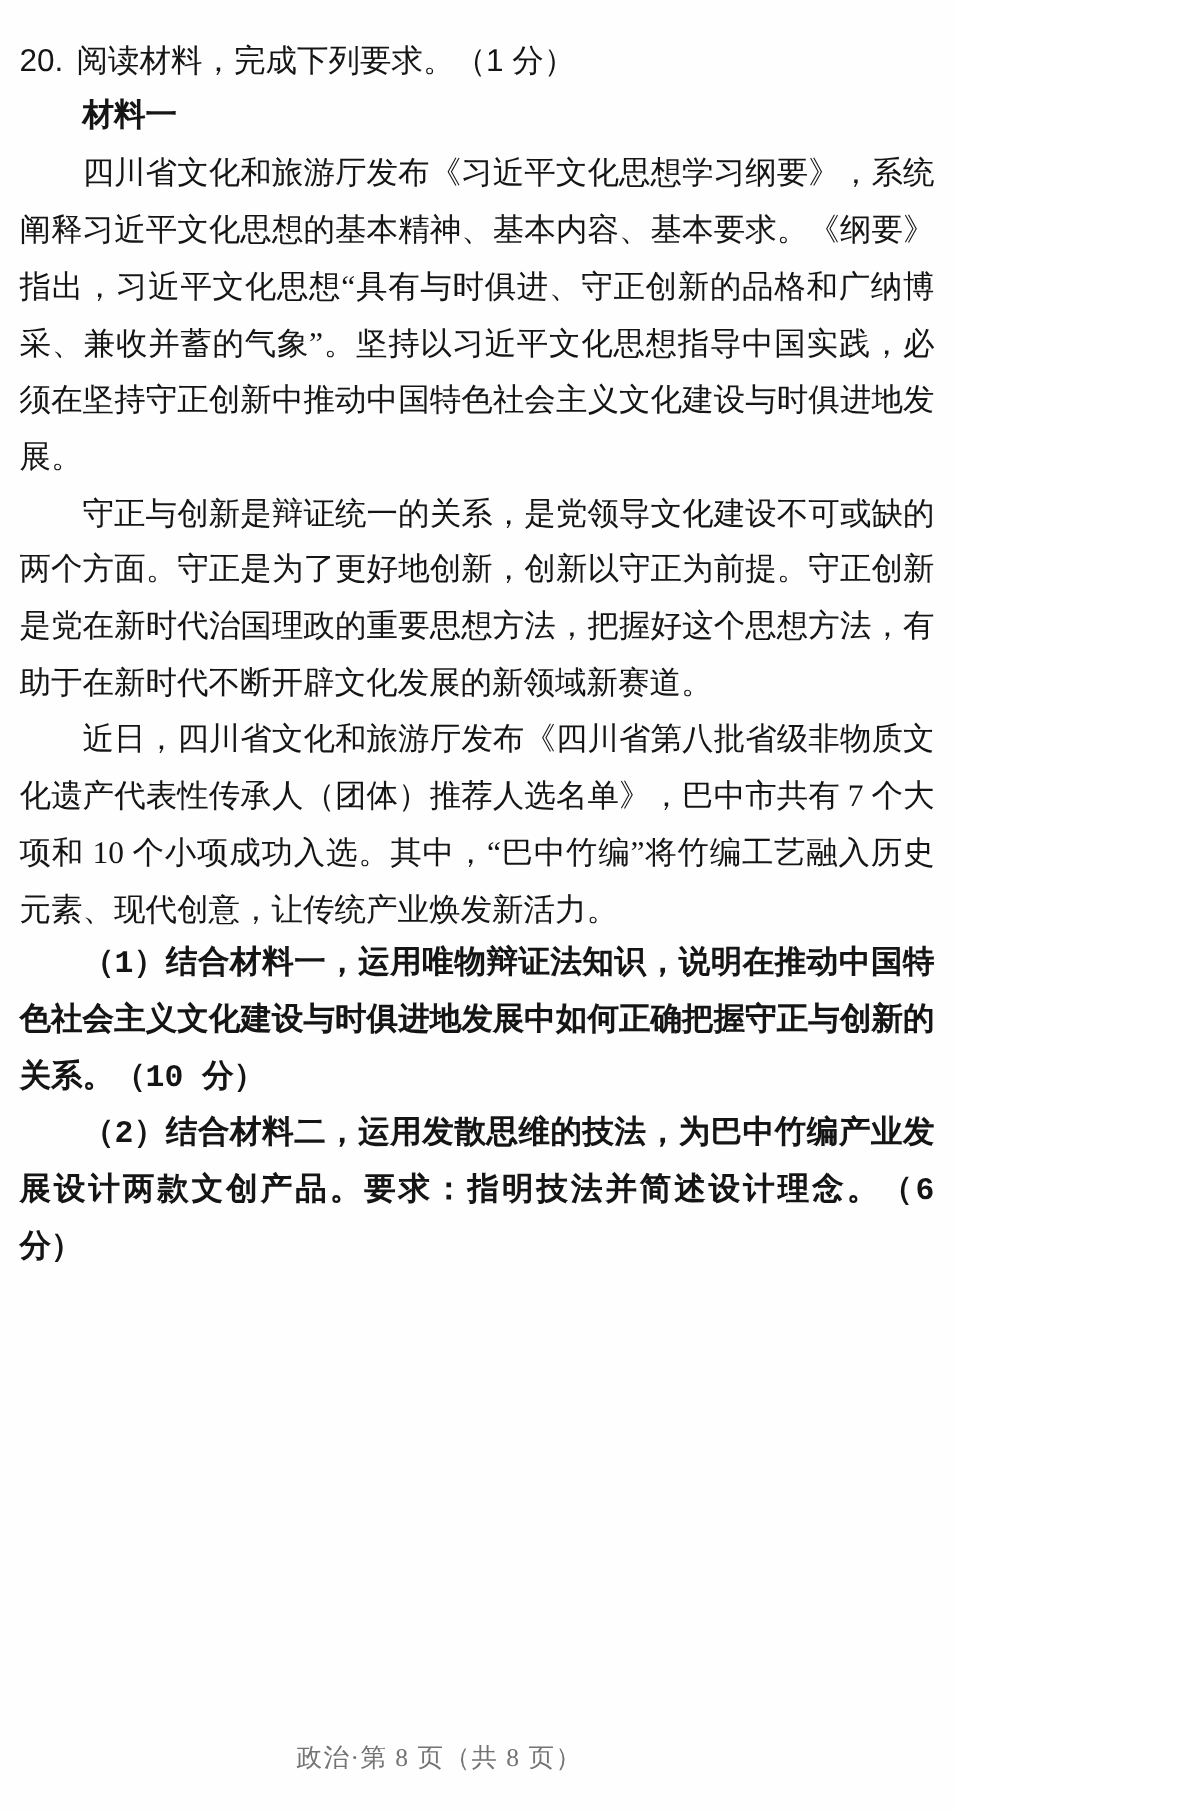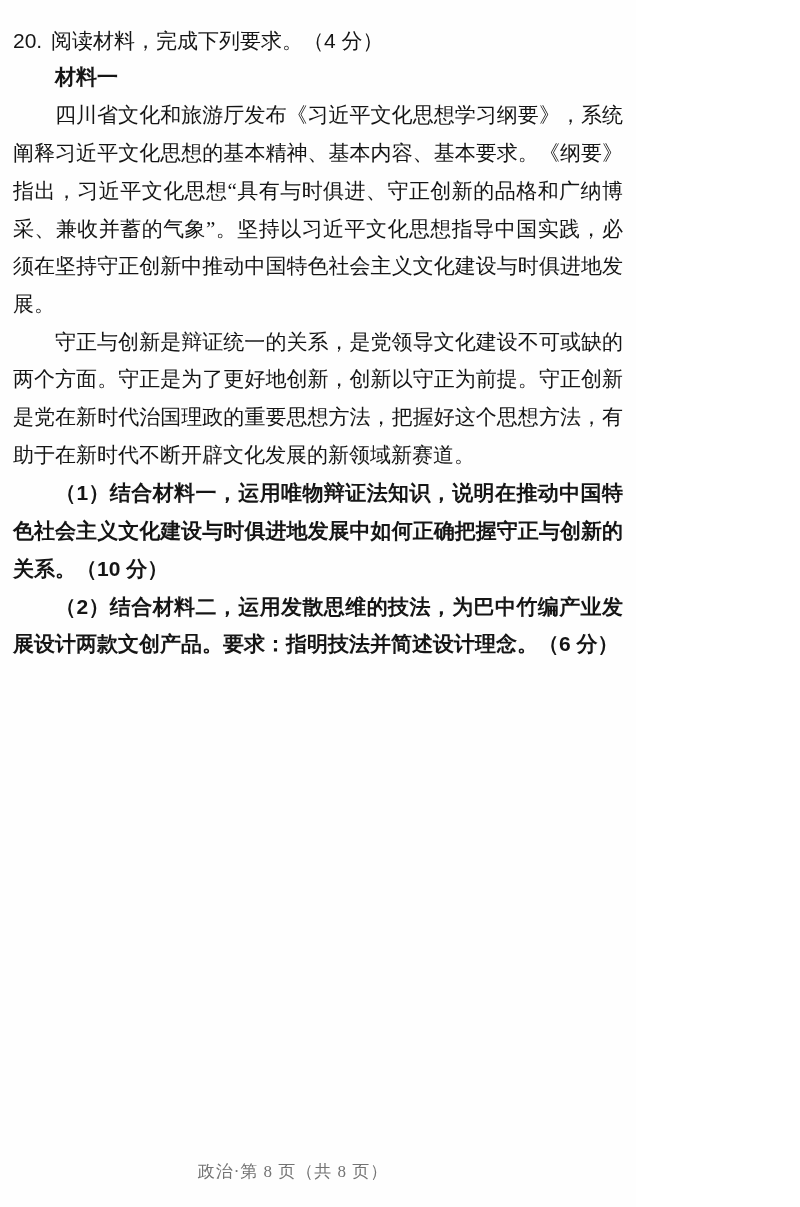--- a/index.html
+++ b/index.html
@@ -39,21 +39,21 @@
     font-weight: 700;
     text-indent: 2em;
   }
   p.body-para {
     margin: 0;
     text-indent: 2em;
   }
   p.sub-q {
     margin: 0;
     text-indent: 2em;
-    font-family: Liberation Sans, sans-serif;
+    font-family: Liberation Mono, monospace;
     font-weight: 600;
   }
   .footer {
     position: absolute;
     top: 1160px;
     left: 0;
     width: 100%;
     text-align: center;
     font-size: 17px;
     line-height: 24px;
@@ -66,31 +66,32 @@
   }
 </style>
 </head>
 <body>
 
 <div class="page">
   <div class="content">
 
     <div class="q-line">
       <span class="q-num">20.</span>
-      <span class="q-prompt">阅读材料，完成下列要求。（4 分）</span>
+      <span class="q-prompt">阅读材料，完成下列要求。（1 分）</span>
     </div>
 
     <div class="mat-label">材料一</div>
 
     <p class="body-para">四川省文化和旅游厅发布《习近平文化思想学习纲要》，系统阐释习近平文化思想的基本精神、基本内容、基本要求。《纲要》指出，习近平文化思想“具有与时俱进、守正创新的品格和广纳博采、兼收并蓄的气象”。坚持以习近平文化思想指导中国实践，必须在坚持守正创新中推动中国特色社会主义文化建设与时俱进地发展。</p>
 
 
     <p class="body-para">守正与创新是辩证统一的关系，是党领导文化建设不可或缺的两个方面。守正是为了更好地创新，创新以守正为前提。守正创新是党在新时代治国理政的重要思想方法，把握好这个思想方法，有助于在新时代不断开辟文化发展的新领域新赛道。</p>
 
 
+    <p class="body-para">近日，四川省文化和旅游厅发布《四川省第八批省级非物质文化遗产代表性传承人（团体）推荐人选名单》，巴中市共有 7 个大项和 10 个小项成功入选。其中，“巴中竹编”将竹编工艺融入历史元素、现代创意，让传统产业焕发新活力。</p>
 
     <p class="sub-q">（1）结合材料一，运用唯物辩证法知识，说明在推动中国特色社会主义文化建设与时俱进地发展中如何正确把握守正与创新的关系。（10 分）</p>
 
     <p class="sub-q">（2）结合材料二，运用发散思维的技法，为巴中竹编产业发展设计两款文创产品。要求：指明技法并简述设计理念。（6 分）</p>
 
   </div>
 
   <div class="footer">
     <span class="footer-inner">政治·第 8 页（共 8 页）</span>
   </div>

